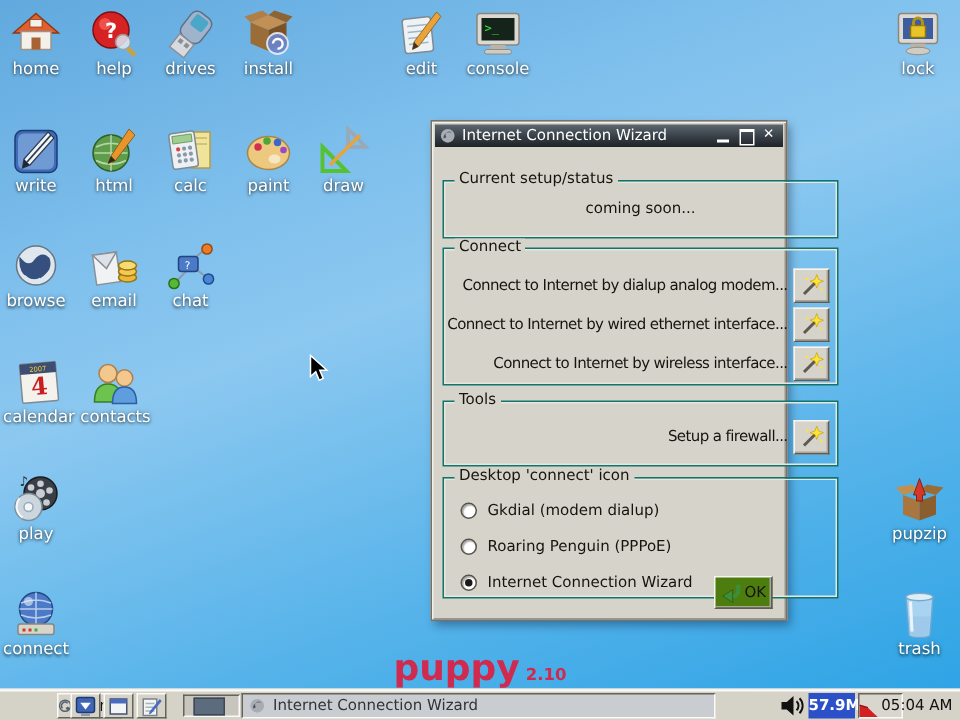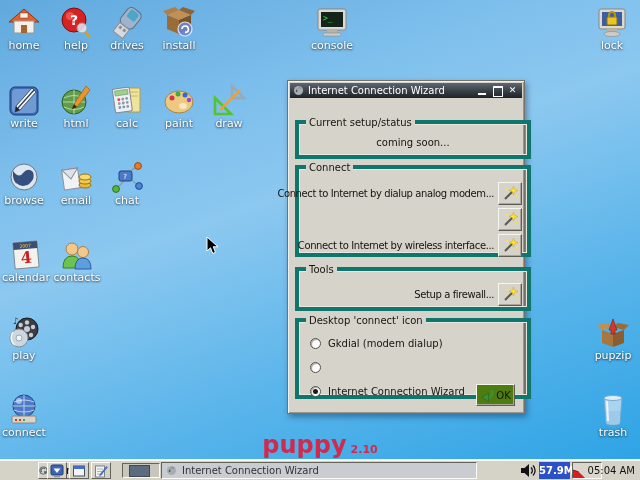--- a/index.html
+++ b/index.html
@@ -30,21 +30,21 @@
   .titlebar .wtitle { color:#fff; font-size:10px; letter-spacing:0; flex:1 1 auto;
     white-space:nowrap; overflow:hidden; }
   .tbtn { width:13px; height:11px; margin-left:2px; position:relative; flex:0 0 auto;
     color:#fff; font-size:9px; line-height:11px; text-align:center; cursor:pointer; }
   .tbtn.min::after { content:''; position:absolute; left:2px; bottom:1px; width:8px; height:2px; background:#fff; }
   .tbtn.max::after { content:''; position:absolute; left:2px; top:1px; width:8px; height:8px;
     border:1px solid #fff; border-top-width:2px; }
   .tbtn.close { font-weight:bold; }
 
   .client { position:absolute; left:2px; top:18px; right:2px; bottom:2px; font-size:10px; color:#16140f; }
-  .group { position:absolute; left:5px; width:236px; border:4px solid #0f766e;
+  .group { position:absolute; left:5px; width:264px; border:1px solid #0f766e;
     box-shadow:inset 0 0 0 1px #e9e6df; }
   .gtitle { position:absolute; top:-7px; left:7px; background:#d6d3ca; padding:0 3px;
     font-size:10px; white-space:nowrap; }
   .status-text { position:absolute; width:100%; top:13px; text-align:center; font-size:10px; }
 
   .wrow { position:absolute; right:5px; height:24px; display:flex; align-items:center; }
   .wlabel { font-size:10px; letter-spacing:-0.4px; white-space:nowrap; margin-right:4px; }
   .wandbtn { width:24px; height:23px; background:#d6d3ca; flex:0 0 auto; cursor:pointer;
     border:1px solid #5f5c54; border-top-color:#f7f5f0; border-left-color:#f7f5f0;
     box-shadow:inset -1px -1px 0 #a9a59b; display:flex; align-items:center; justify-content:center; }
@@ -131,20 +131,34 @@
         <polygon points="5,9 17,4 29,9 17,14" fill="#c29055"></polygon>
         <polygon points="5,9 17,14 17,28 5,23" fill="#9a6c38"></polygon>
         <polygon points="29,9 17,14 17,28 29,23" fill="#7a5227"></polygon>
         <polygon points="5,9 1,5 13,1 17,4" fill="#b07f44"></polygon>
         <polygon points="29,9 33,5 21,1 17,4" fill="#8f6434"></polygon>
         <circle cx="23" cy="23" r="7" fill="#6d86cc" stroke="#e8ecf4" stroke-width="1.2" opacity=".92"></circle>
         <path d="M20 23 a3.2 3.2 0 1 1 3 3.4" fill="none" stroke="#fff" stroke-width="1.6"></path>
       </svg>
     <div class="dlabel">install</div>
   </div>
+  <div class="dicon" style="left:253px;top:6px">
+    <svg viewBox="0 0 34 34">
+        <rect x="5" y="6" width="19" height="23" rx="2" fill="#eef2f5" stroke="#7d8a94" transform="rotate(-6 14 17)"></rect>
+        <g transform="rotate(-6 14 17)">
+          <line x1="8" y1="11" x2="21" y2="11" stroke="#9fb6c6"></line>
+          <line x1="8" y1="15" x2="21" y2="15" stroke="#9fb6c6"></line>
+          <line x1="8" y1="19" x2="21" y2="19" stroke="#9fb6c6"></line>
+          <line x1="8" y1="23" x2="21" y2="23" stroke="#9fb6c6"></line>
+        </g>
+        <polygon points="27,2 30,5 15,25 11,27 12,22" fill="#e8a33c" stroke="#8d6214" stroke-width=".6"></polygon>
+        <polygon points="12,22 15,25 11,27" fill="#3c3428"></polygon>
+      </svg>
+    <div class="dlabel">edit</div>
+  </div>
   <div class="dicon" style="left:304px;top:6px">
     <svg viewBox="0 0 34 34">
         <rect x="3" y="3" width="28" height="21" rx="2" fill="#dcd9d2" stroke="#8a867e"></rect>
         <rect x="6" y="6" width="22" height="15" fill="#14241a"></rect>
         <text x="8" y="15" font-size="8" fill="#35e03c" font-family="DejaVu Sans Mono">&gt;_</text>
         <rect x="12" y="24" width="10" height="3" fill="#b8b4ac"></rect>
         <rect x="8" y="27" width="18" height="3" rx="1.5" fill="#cfccc4" stroke="#8a867e" stroke-width=".6"></rect>
       </svg>
     <div class="dlabel">console</div>
   </div>
@@ -352,20 +366,21 @@
           <span class="wandbtn">
               <svg viewBox="0 0 17 17">
                 <line x1="3" y1="14" x2="11" y2="6" stroke="#5e5a52" stroke-width="2"></line>
                 <polygon points="11.5,1 12.7,4.3 16,5.5 12.7,6.7 11.5,10 10.3,6.7 7,5.5 10.3,4.3" fill="#ffe23c" stroke="#c8a800" stroke-width=".5"></polygon>
                 <circle cx="14.5" cy="11" r=".9" fill="#ffe23c"></circle>
                 <circle cx="5" cy="4" r=".9" fill="#ffe23c"></circle>
               </svg>
             </span>
         </div>
         <div class="wrow" style="top:38px">
+          <span class="wlabel">Connect to Internet by wired ethernet interface...</span>
           <span class="wandbtn">
               <svg viewBox="0 0 17 17">
                 <line x1="3" y1="14" x2="11" y2="6" stroke="#5e5a52" stroke-width="2"></line>
                 <polygon points="11.5,1 12.7,4.3 16,5.5 12.7,6.7 11.5,10 10.3,6.7 7,5.5 10.3,4.3" fill="#ffe23c" stroke="#c8a800" stroke-width=".5"></polygon>
                 <circle cx="14.5" cy="11" r=".9" fill="#ffe23c"></circle>
                 <circle cx="5" cy="4" r=".9" fill="#ffe23c"></circle>
               </svg>
             </span>
         </div>
         <div class="wrow" style="top:64px">
@@ -397,20 +412,21 @@
       </div>
 
       <div class="group" style="top:219px;height:81px">
         <span class="gtitle">Desktop 'connect' icon</span>
         <div class="radiorow" style="top:14px">
           <span class="radio"></span>
           <span class="rlabel">Gkdial (modem dialup)</span>
         </div>
         <div class="radiorow" style="top:38px">
           <span class="radio"></span>
+          <span class="rlabel">Roaring Penguin (PPPoE)</span>
         </div>
         <div class="radiorow" style="top:62px">
           <span class="radio checked"></span>
           <span class="rlabel">Internet Connection Wizard</span>
         </div>
       </div>
 
       <div class="okbtn">
         <svg viewBox="0 0 16 16">
             <path d="M13 2 v4 a4 4 0 0 1 -4 4 H8" fill="none" stroke="#3e8e38" stroke-width="3"></path>

